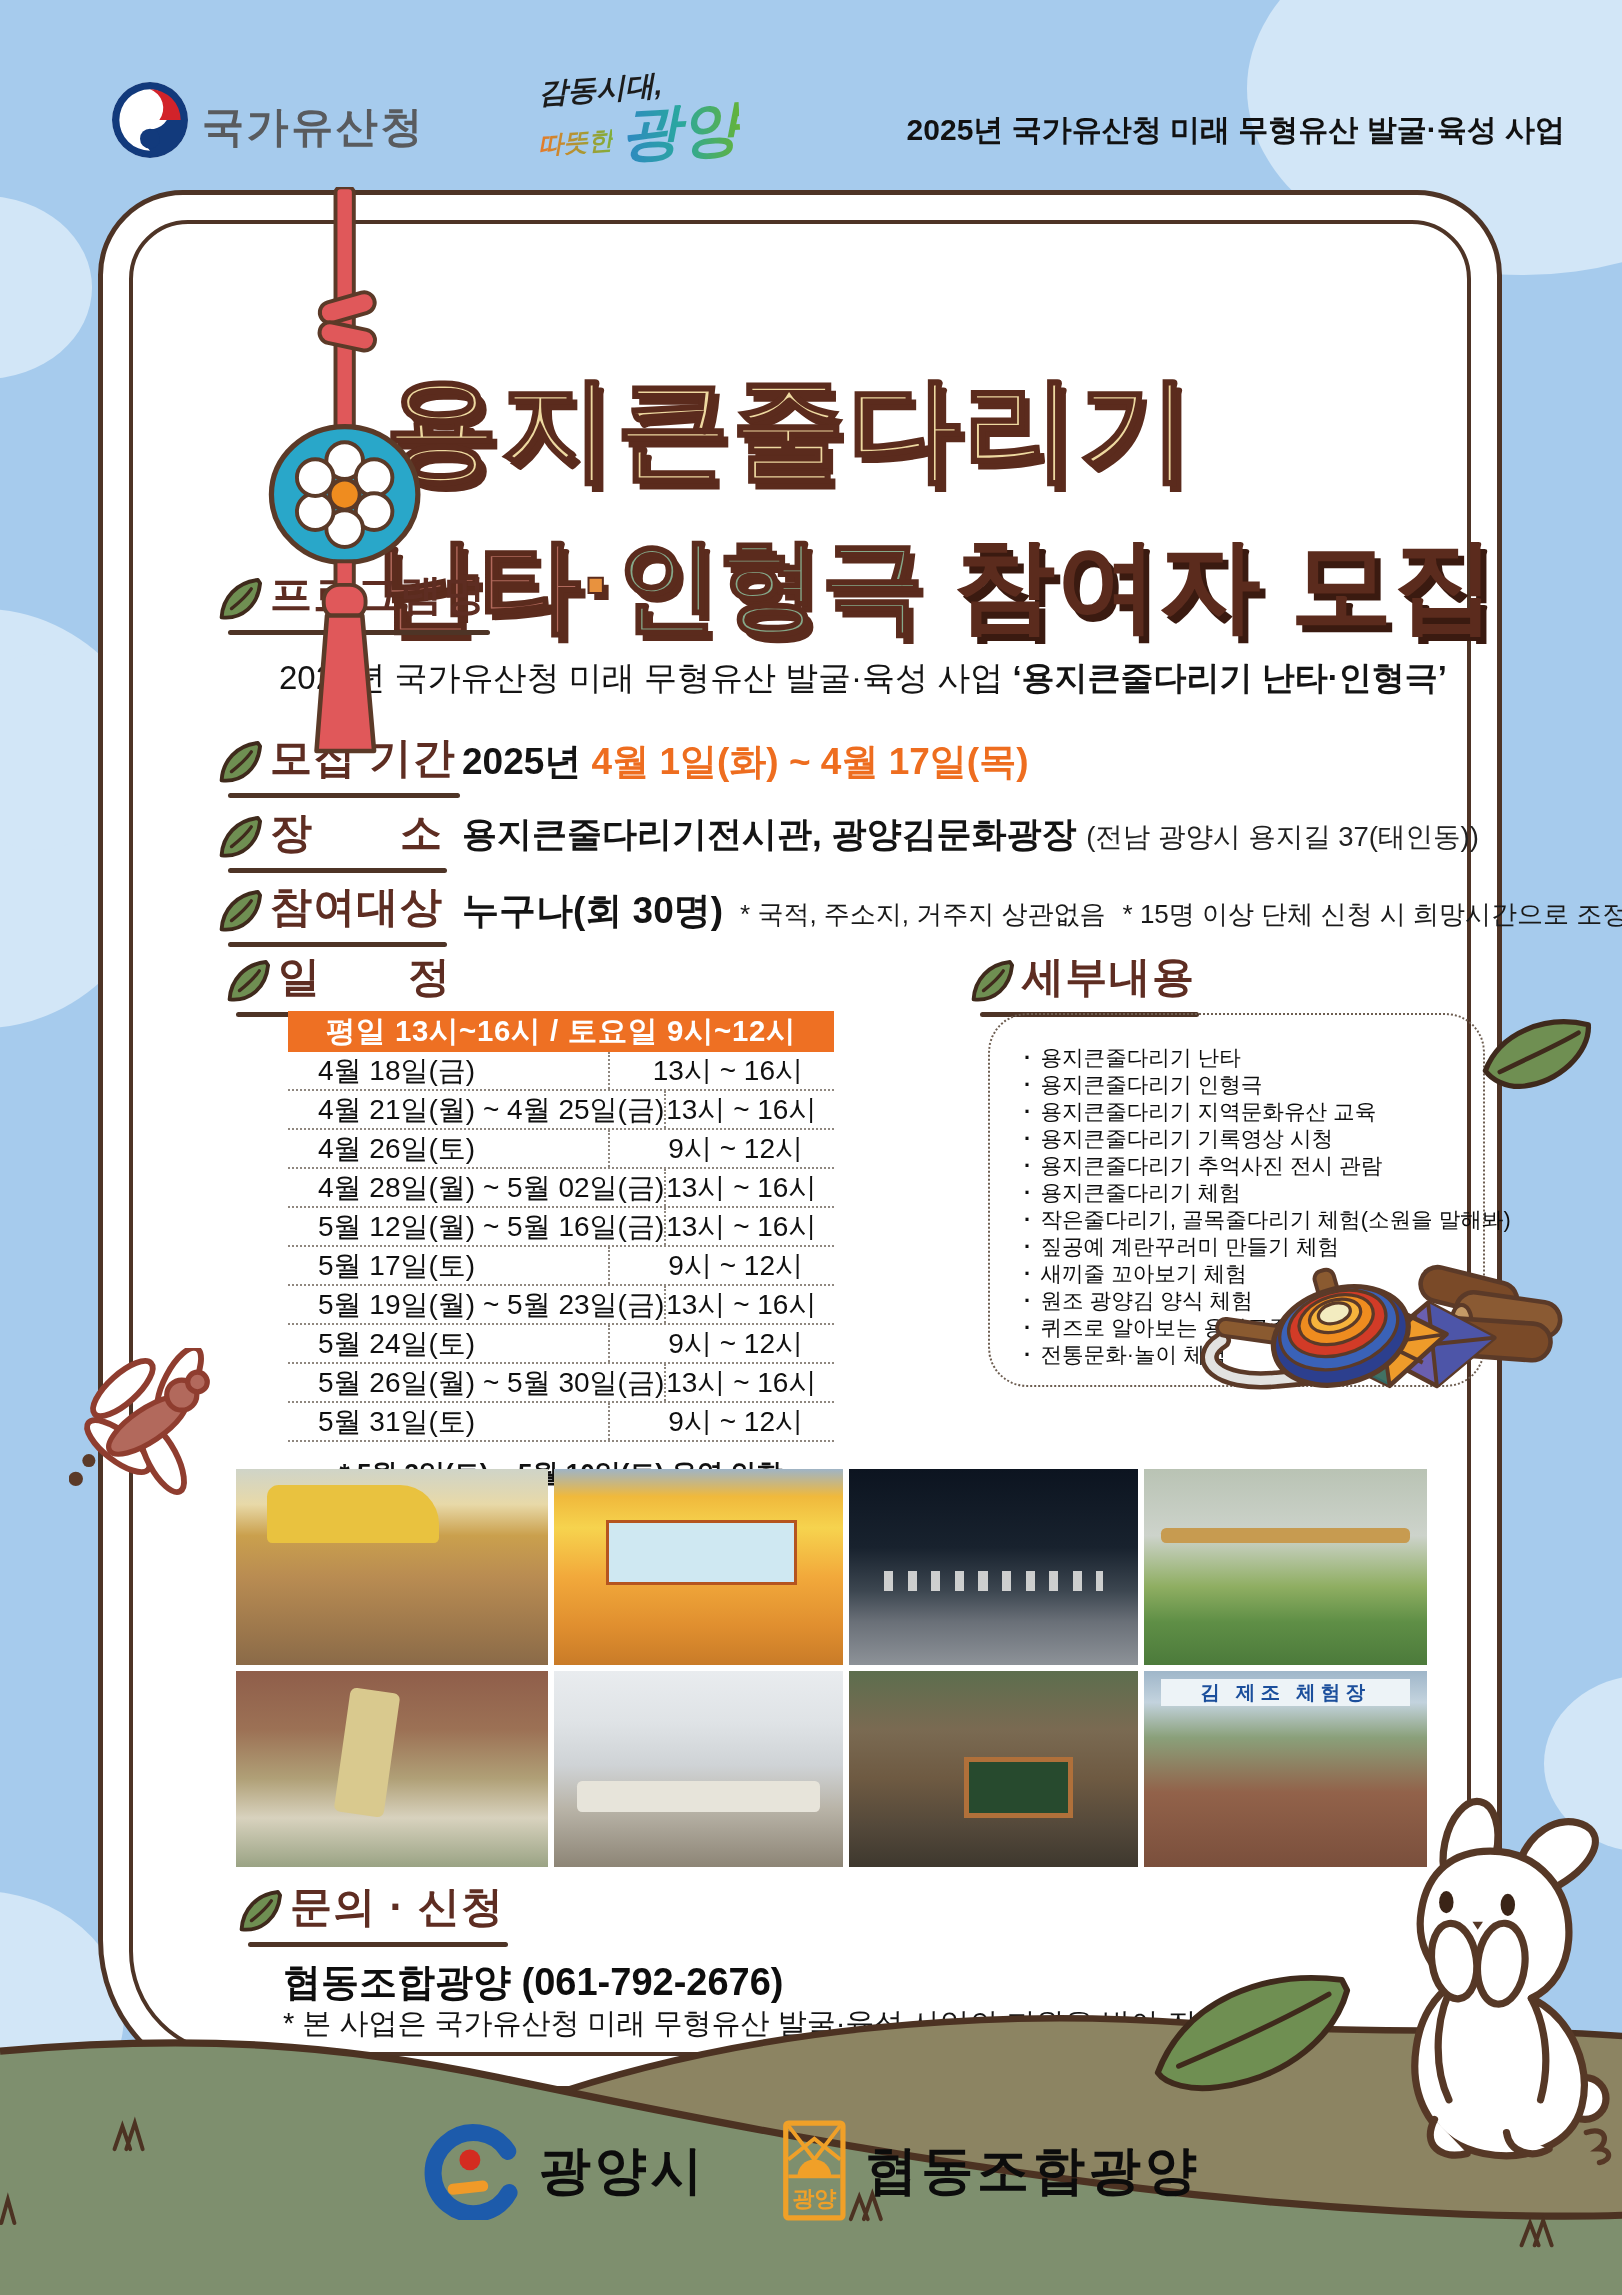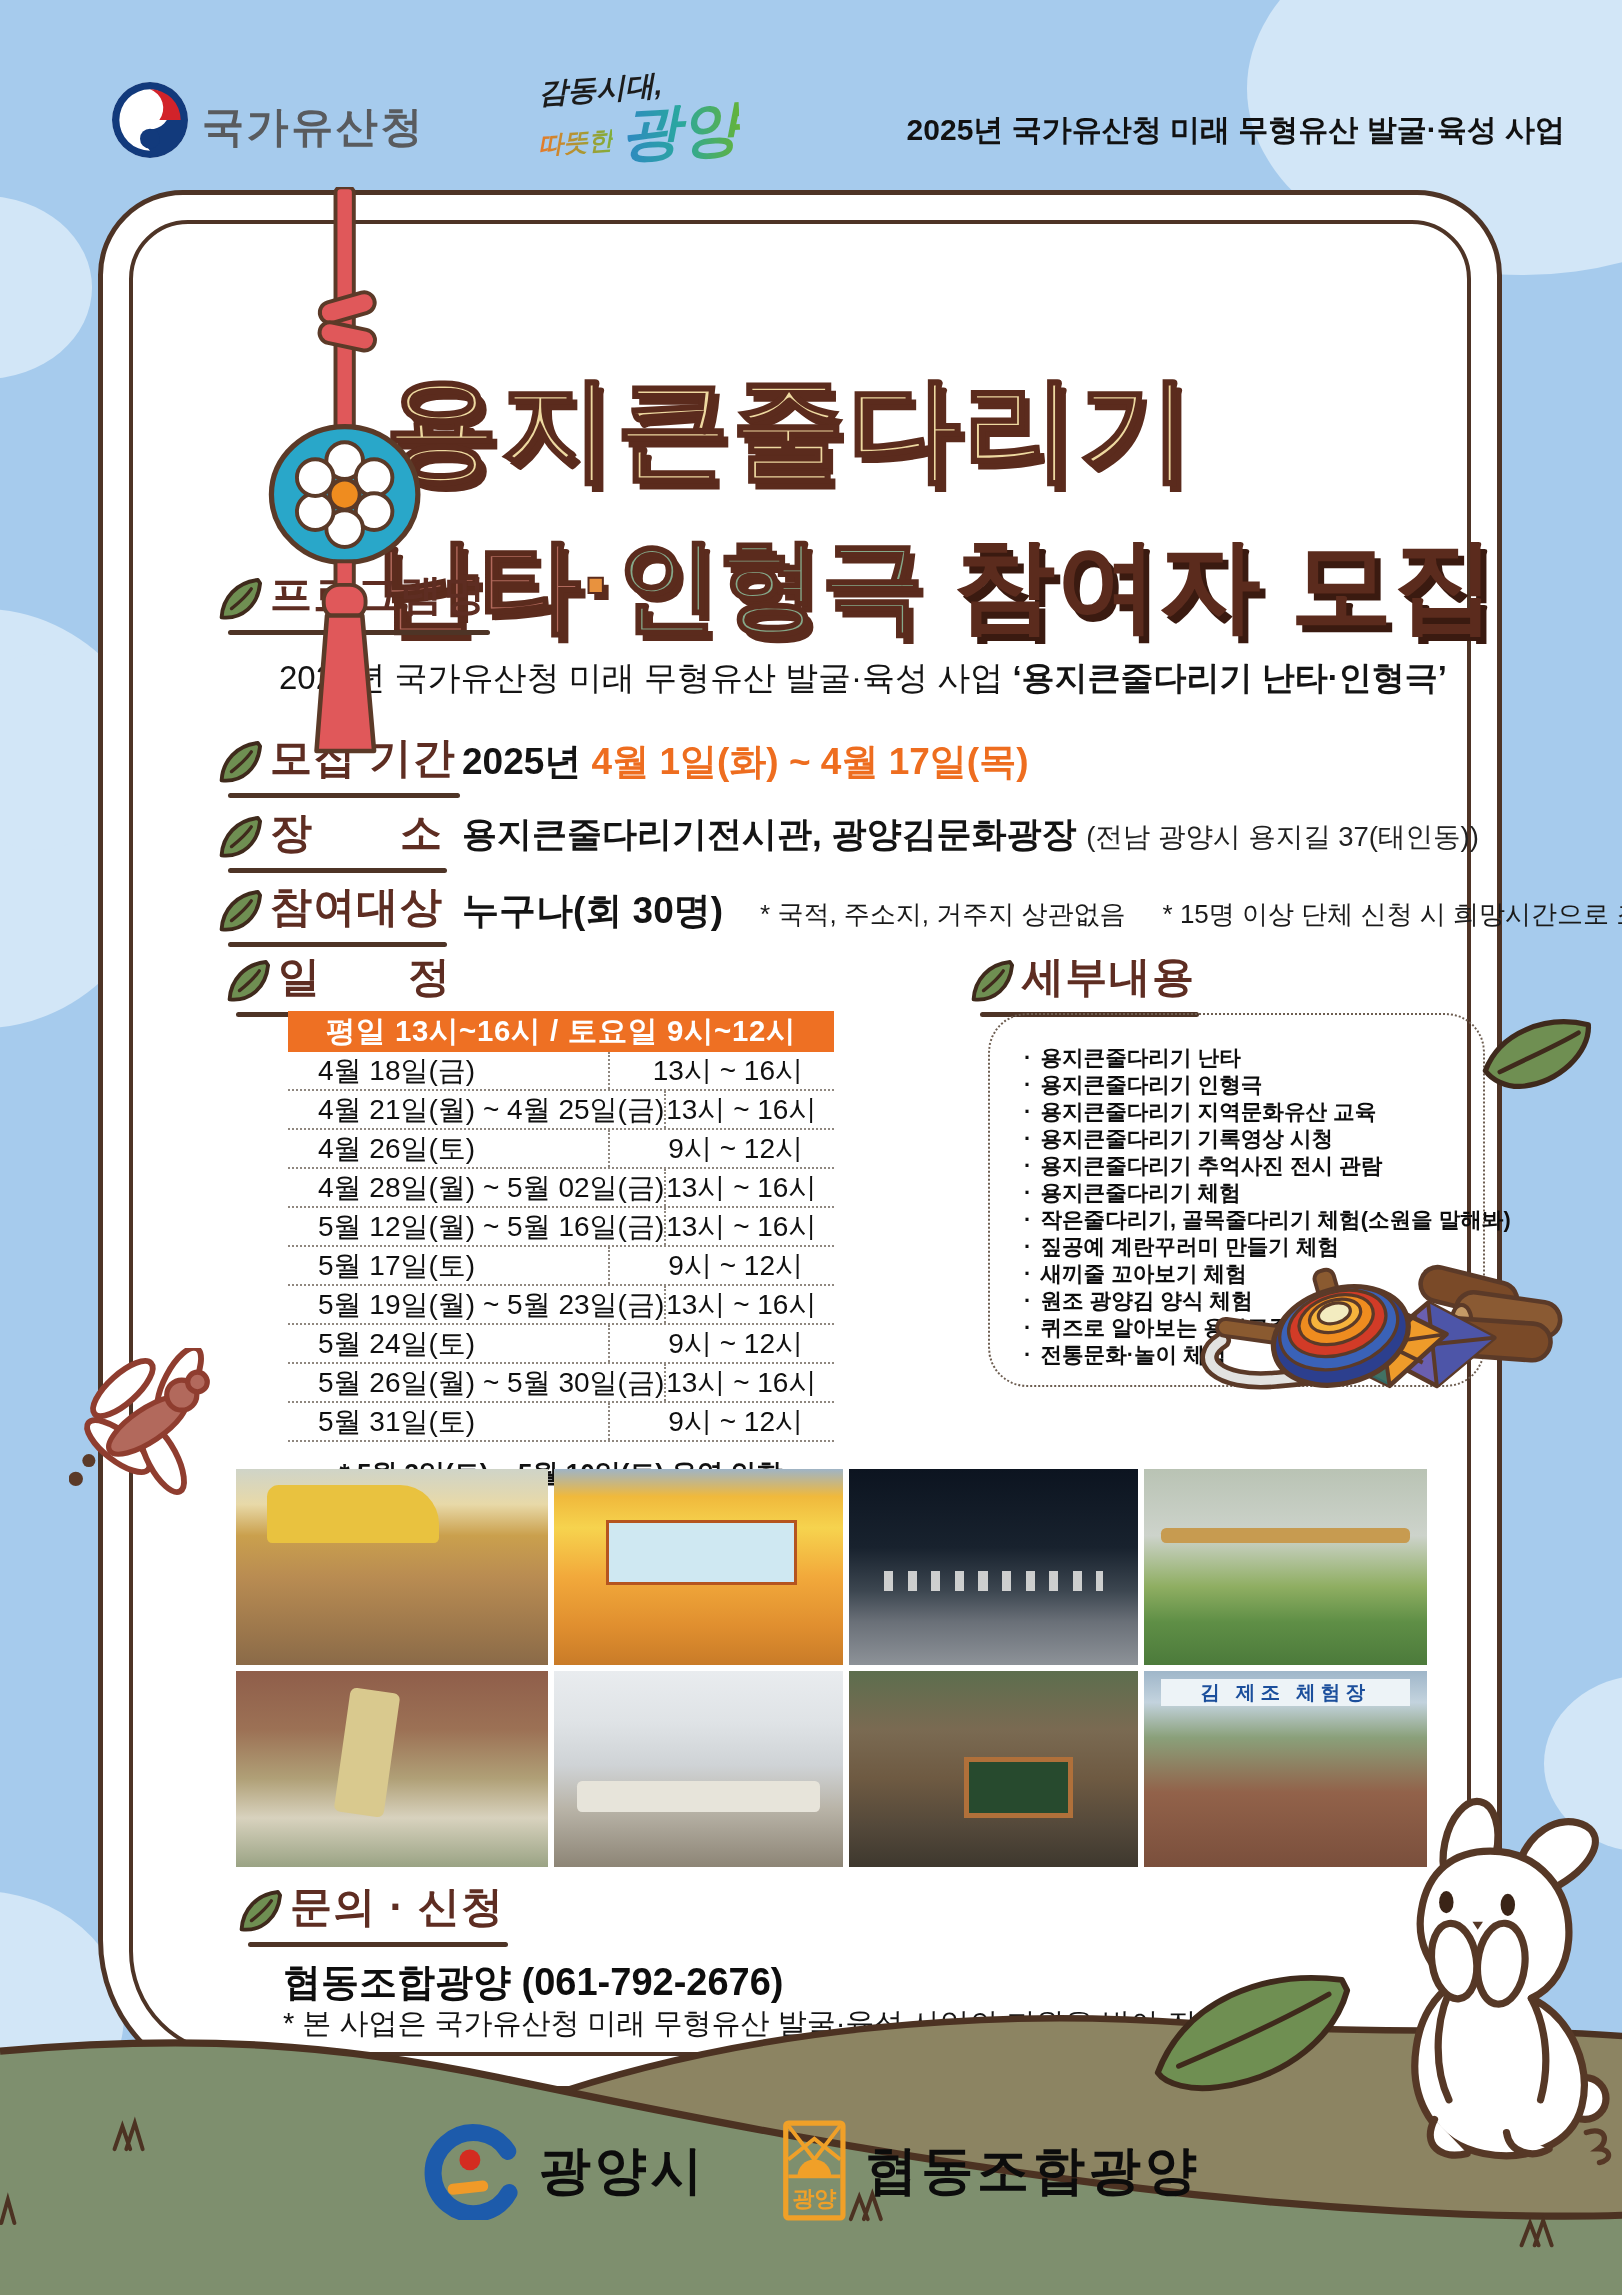--- a/index.html
+++ b/index.html
@@ -33,33 +33,33 @@
   
   .sec{position:absolute;z-index:4;padding-bottom:11.8px;}
   .sec .t{font-size:42px;font-weight:800;color:#5e2d22;letter-spacing:1.3px;white-space:nowrap;}
   .sec .leaf{position:absolute;left:-55px;bottom:3.9px;width:55px;height:58px;}
   .sec .ul{position:absolute;left:-42px;right:-3.9px;bottom:0;height:5.2px;background:#4e3426;border-radius:3.3px;}
 
   .val{position:absolute;z-index:4;font-size:35px;color:#141414;white-space:nowrap;}
   .val .b{font-weight:800;}
   .val .orange{color:#ee6d1f;font-weight:800;}
   .val .sub{font-size:27.5px;font-weight:500;color:#222;}
-  .val .note{font-size:26px;font-weight:500;color:#1a1a1a;margin-left:37px;}
+  .val .note{font-size:26px;font-weight:500;color:#1a1a1a;margin-left:17px;}
 
   
   .sched{position:absolute;left:288px;top:1011px;width:546px;z-index:4;}
   .sched-h{height:41px;background:#ee7023;color:#fff;font-size:29.4px;font-weight:700;display:flex;align-items:center;justify-content:center;letter-spacing:0.7px;}
   .srow{display:flex;align-items:stretch;height:37px;border-bottom:2px dotted #8f877f;font-size:28px;color:#101010;font-weight:400;}
   .sdate{flex:1;display:flex;align-items:center;padding-left:30px;white-space:nowrap;}
   .stime{width:193px;border-left:2px dotted #8f877f;display:flex;align-items:center;justify-content:flex-end;padding-right:31px;white-space:nowrap;}
   .snote{margin-top:14.4px;text-align:center;font-size:26px;font-weight:600;color:#111;}
 
   
   .dbox{position:absolute;left:988px;top:1013px;width:497px;height:374px;border:2px dotted #6d5d50;border-radius:39px;box-sizing:border-box;padding:29px 13px 13px 34px;z-index:4;}
-  .ditem{font-size:21.6px;line-height:27px;color:#0e0e0e;font-weight:700;white-space:nowrap;}
+  .ditem{font-size:21.6px;line-height:27px;color:#0e0e0e;font-weight:400;white-space:nowrap;}
   .ditem::before{content:"·";font-weight:900;margin-right:9.2px;}
 
   
   .photos{position:absolute;left:236px;top:1469px;width:1191px;z-index:4;display:grid;grid-template-columns:1.08fr 1fr 1fr 0.98fr;grid-auto-rows:196px;gap:5.9px;}
   .ph{position:relative;overflow:hidden;}
   .p1{background:linear-gradient(180deg,#cfd4c8 0%,#e8d9a8 18%,#caa04d 34%,#b98c52 55%,#8a6a48 100%);}
   .p1::after{content:"";position:absolute;left:10%;top:8%;width:55%;height:30%;background:#e9c23f;border-radius:11.8px 39px 5.2px 5.2px;}
   .p2{background:linear-gradient(180deg,#9fb4c6 0%,#f0b93c 14%,#f6d34e 30%,#f2a93b 55%,#e08f2f 80%,#c97b28 100%);}
   .p2::after{content:"";position:absolute;left:18%;top:26%;width:64%;height:30%;background:#cfe8f2;border:3.9px solid #b5541f;}
   .p3{background:linear-gradient(180deg,#0c1420 0%,#18222e 40%,#3c4650 62%,#6a7078 78%,#8d9298 100%);}

